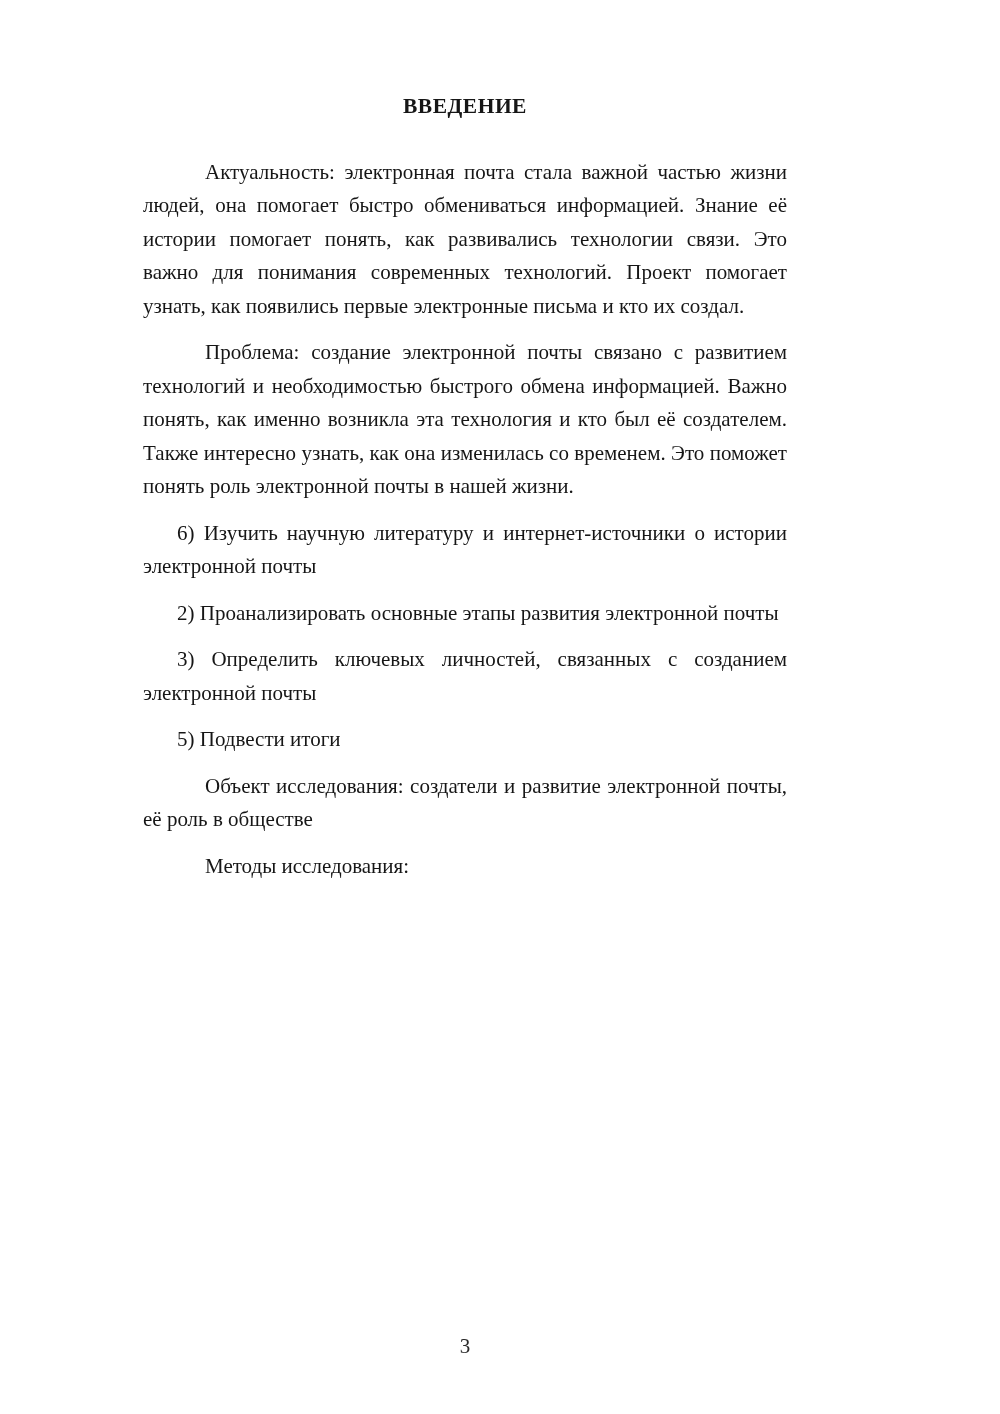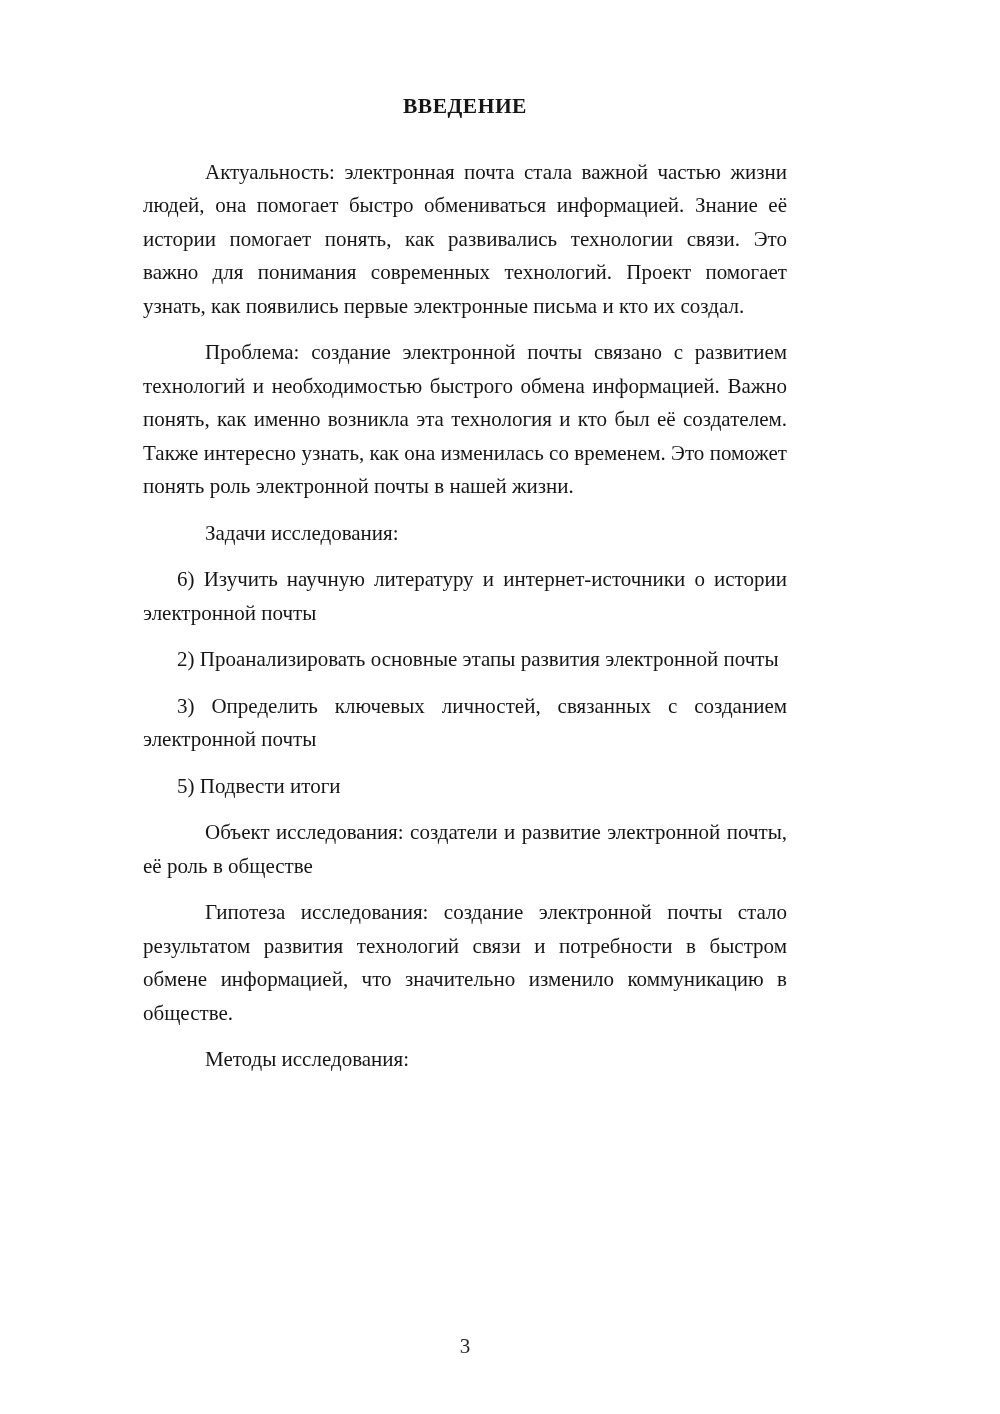--- a/index.html
+++ b/index.html
@@ -53,33 +53,31 @@
 
 <div class="page">
 
   <h1 class="doc-title">ВВЕДЕНИЕ</h1>
 
   <p class="para">Актуальность: электронная почта стала важной частью жизни людей, она помогает быстро обмениваться информацией. Знание её истории помогает понять, как развивались технологии связи. Это важно для понимания современных технологий. Проект помогает узнать, как появились первые электронные письма и кто их создал.</p>
 
   <p class="para">Проблема: создание электронной почты связано с развитием технологий и необходимостью быстрого обмена информацией. Важно понять, как именно возникла эта технология и кто был её создателем. Также интересно узнать, как она изменилась со временем. Это поможет понять роль электронной почты в нашей жизни.</p>
 
 
-  <p class="para">Задачи исследования:</p>
 
   <p class="list-item">6) Изучить научную литературу и интернет-источники о истории электронной почты</p>
 
   <p class="list-item">2) Проанализировать основные этапы развития электронной почты</p>
 
   <p class="list-item">3) Определить ключевых личностей, связанных с созданием электронной почты</p>
 
 
   <p class="list-item">5) Подвести итоги</p>
 
   <p class="para">Объект исследования: создатели и развитие электронной почты, её роль в обществе</p>
 
 
-  <p class="para">Гипотеза исследования: создание электронной почты стало результатом развития технологий связи и потребности в быстром обмене информацией, что значительно изменило коммуникацию в обществе.</p>
 
   <p class="para">Методы исследования:</p>
 
   <div class="page-number">3</div>
 
 </div>
 
 </body></html>

